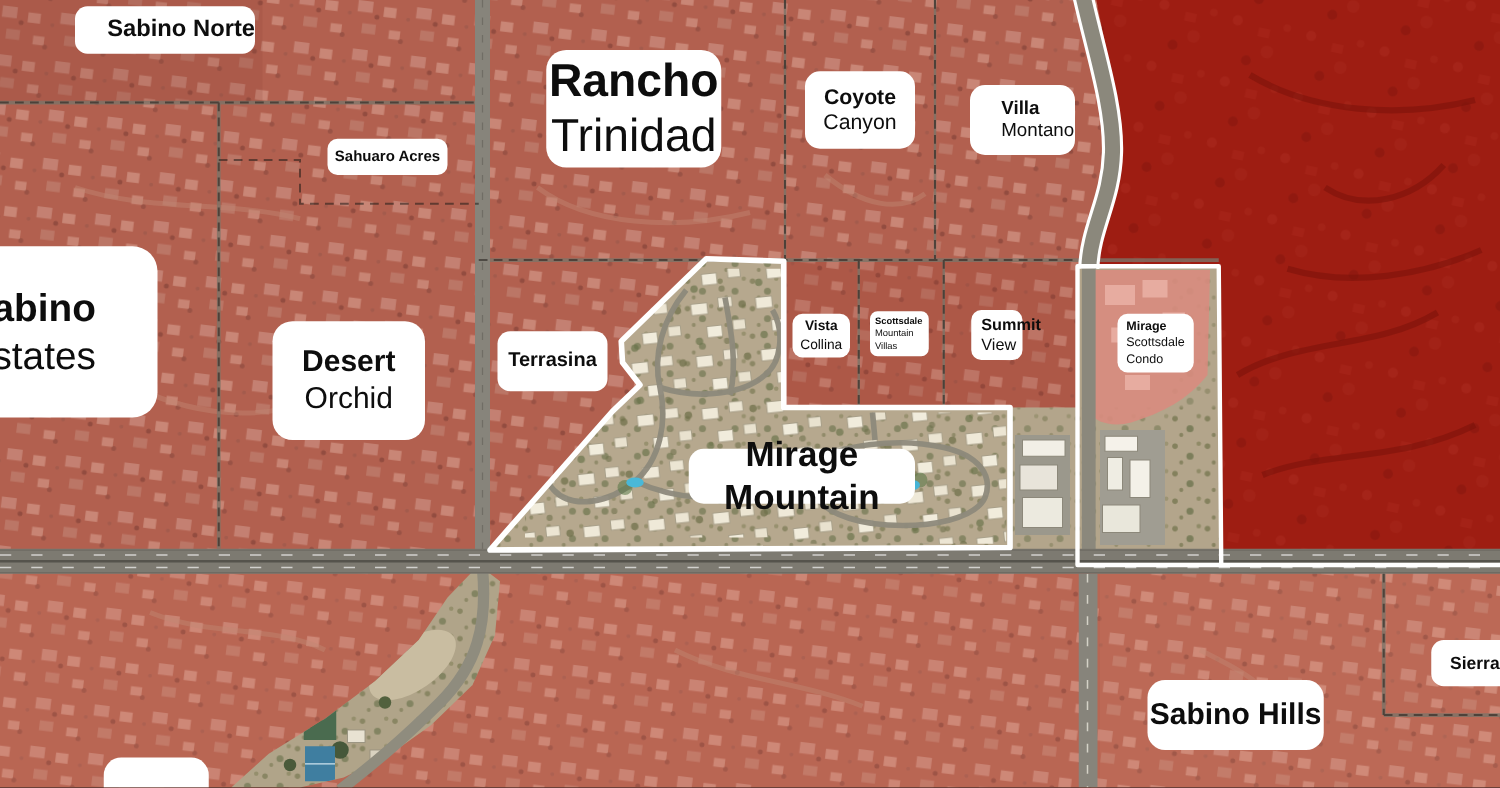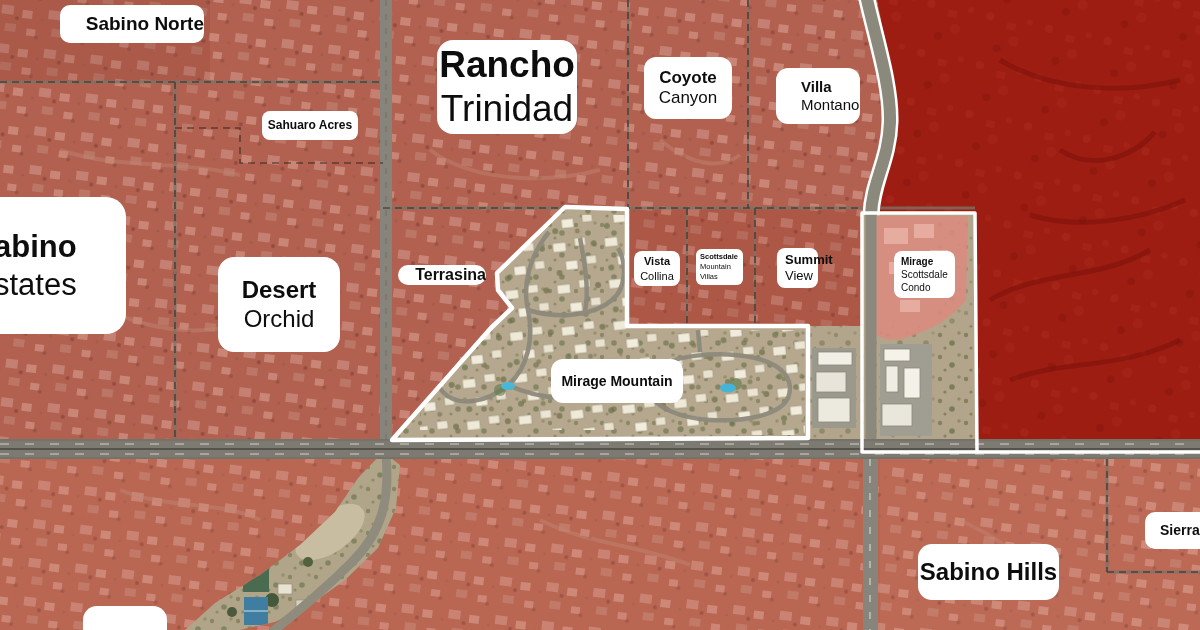--- a/index.html
+++ b/index.html
@@ -12,26 +12,26 @@
   .label .b{font-weight:bold;}
   .label.left{align-items:flex-start;text-align:left;}
   
   #lbl-sabino-norte{left:60px;top:5px;width:144px;height:38px;border-radius:10px;font-size:19px;align-items:flex-end;}
   #lbl-sahuaro-acres{left:262px;top:111px;width:96px;height:29px;border-radius:8px;font-size:12px;}
   #lbl-rancho-trinidad{left:437px;top:40px;width:140px;height:94px;border-radius:16px;font-size:37px;}
   #lbl-coyote-canyon{left:644px;top:57px;width:88px;height:62px;border-radius:12px;font-size:17px;}
   #lbl-villa-montano{left:776px;top:68px;width:84px;height:56px;border-radius:12px;font-size:15px;padding-left:25px;}
   #lbl-sabino-estates{left:-76px;top:197px;width:202px;height:137px;border-radius:20px;font-size:31px;}
   #lbl-desert-orchid{left:218px;top:257px;width:122px;height:95px;border-radius:16px;font-size:24px;}
-  #lbl-terrasina{left:398px;top:265px;width:88px;height:20px;border-radius:10px;font-size:16px;align-items:flex-end;}
+  #lbl-terrasina{left:398px;top:265px;width:88px;height:48px;border-radius:10px;font-size:16px;}
   #lbl-vista-collina{left:634px;top:251px;width:46px;height:35px;border-radius:8px;font-size:11px;line-height:1.3;}
   #lbl-smv{left:696px;top:249px;width:47px;height:36px;border-radius:6px;font-size:7.5px;line-height:1.3;padding-left:4px;}
   #lbl-summit-view{left:777px;top:248px;width:41px;height:40px;border-radius:8px;font-size:13px;padding-left:8px;}
   #lbl-reserve{left:894px;top:251px;width:61px;height:47px;border-radius:8px;font-size:10px;line-height:1.3;padding-left:7px;}
-  #lbl-mirage-mountain{left:551px;top:359px;width:132px;height:44px;border-radius:12px;font-size:14px;}
+  #lbl-mirage-mountain{left:551px;top:359px;width:181px;height:44px;border-radius:12px;font-size:28px;}
   #lbl-sierra-hills{left:918px;top:544px;width:141px;height:56px;border-radius:14px;font-size:24px;}
   #lbl-sierra-norte{left:1145px;top:512px;width:120px;height:37px;border-radius:10px;font-size:14px;padding-left:15px;}
   #lbl-bottom-partial{left:83px;top:606px;width:84px;height:44px;border-radius:14px;}
 </style>
 </head>
 <body>
 
 <div id="stage">
 
 <svg id="map-svg" viewBox="0 0 1200 630" xmlns="http://www.w3.org/2000/svg" aria-hidden="true">

